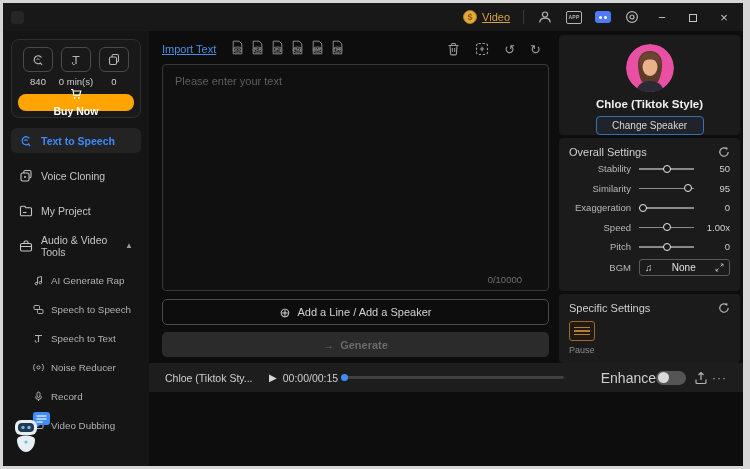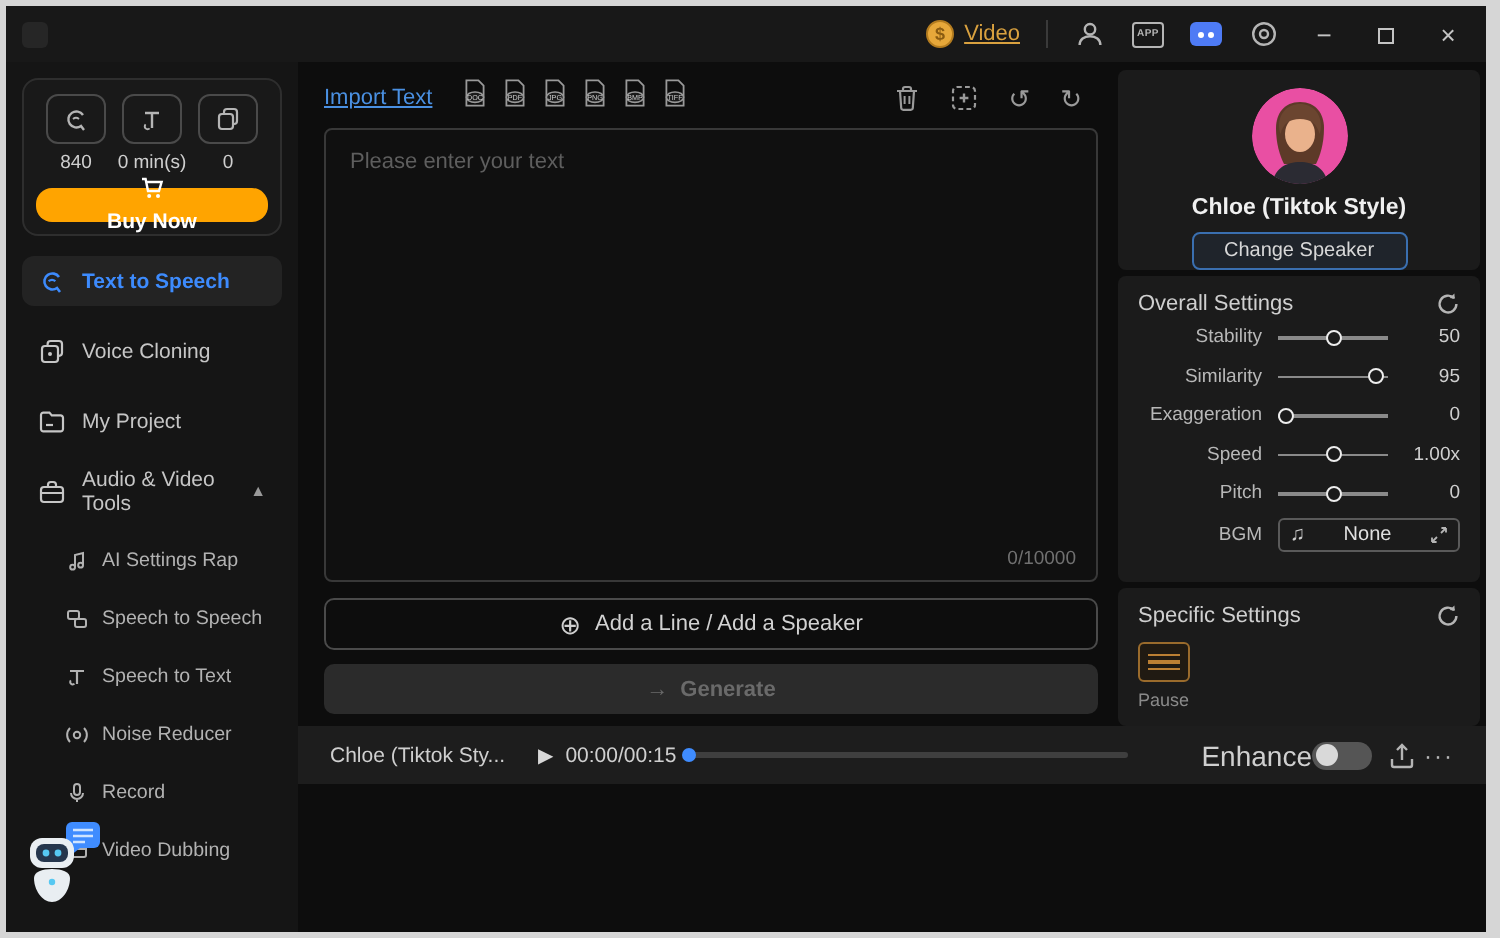--- a/index.html
+++ b/index.html
@@ -69,21 +69,21 @@
                  margin-right:14px; white-space:nowrap; }
   .fmt-group { display:flex; gap:5px; align-items:center; }
   .tool-group { margin-left:auto; display:flex; gap:15px; align-items:center; padding-right:8px;}
   .tool-ico { color:#9a9a9a; font-size:13px; cursor:pointer; display:flex; align-items:center; }
   .textarea-wrap { flex:1; margin-top:5px; border:1px solid #383838; border-radius:4px;
                    position:relative; background:#101010; }
   .textarea-wrap textarea { width:100%; height:100%; background:transparent; border:none;
                    resize:none; outline:none; color:#cfcfcf; font-size:11px; padding:10px 12px;
                    font-family:"Liberation Sans", sans-serif; }
   .textarea-wrap textarea::placeholder { color:#5e5e5e; }
-  .char-counter { position:absolute; right:10px; bottom:5px; color:#707070; font-size:9.5px;text-align:center; }
+  .char-counter { position:absolute; right:26px; bottom:5px; color:#707070; font-size:9.5px;text-align:center; }
   .add-line-btn { flex:none; height:26px; margin-top:8px; border:1px solid #4a4a4a;
                   border-radius:5px; display:flex; align-items:center; justify-content:center;
                   gap:7px; color:#d2d2d2; font-size:11px; cursor:pointer; }
   .add-line-btn .plus { font-size:13px; color:#cfcfcf; }
   .generate-btn { flex:none; height:25px; margin:7px 0 6px; background:#2b2b2b; border-radius:5px;
                   display:flex; align-items:center; justify-content:center; gap:6px;
                   color:#6a6a6a; font-size:11px; font-weight:bold; cursor:pointer; }
 
   
   .right-panel { width:184px; flex:none; display:flex; flex-direction:column; gap:3px;
@@ -253,21 +253,21 @@
           <span>Audio &amp; Video Tools</span>
           <span class="chev">▲</span>
         </div>
         <div class="submenu">
           <div class="submenu-item">
             <svg class="mini-icon" width="11" height="11" viewBox="0 0 11 11">
                 <path d="M4.5 8.5V2.5l4-1v6" fill="none" stroke="#b2b2b2" stroke-width="1"></path>
                 <circle cx="3.3" cy="8.6" r="1.2" fill="none" stroke="#b2b2b2"></circle>
                 <circle cx="7.3" cy="7.6" r="1.2" fill="none" stroke="#b2b2b2"></circle>
               </svg>
-            <span>AI Settings Rap</span>
+            <span>AI Generate Rap</span>
           </div>
           <div class="submenu-item">
             <svg class="mini-icon" width="11" height="11" viewBox="0 0 11 11">
                 <rect x="1" y="1.5" width="5.5" height="4" rx="1" fill="none" stroke="#b2b2b2"></rect>
                 <rect x="4.5" y="5.5" width="5.5" height="4" rx="1" fill="none" stroke="#b2b2b2"></rect>
               </svg>
             <span>Speech to Speech</span>
           </div>
           <div class="submenu-item">
             <svg class="mini-icon" width="11" height="11" viewBox="0 0 11 11">

